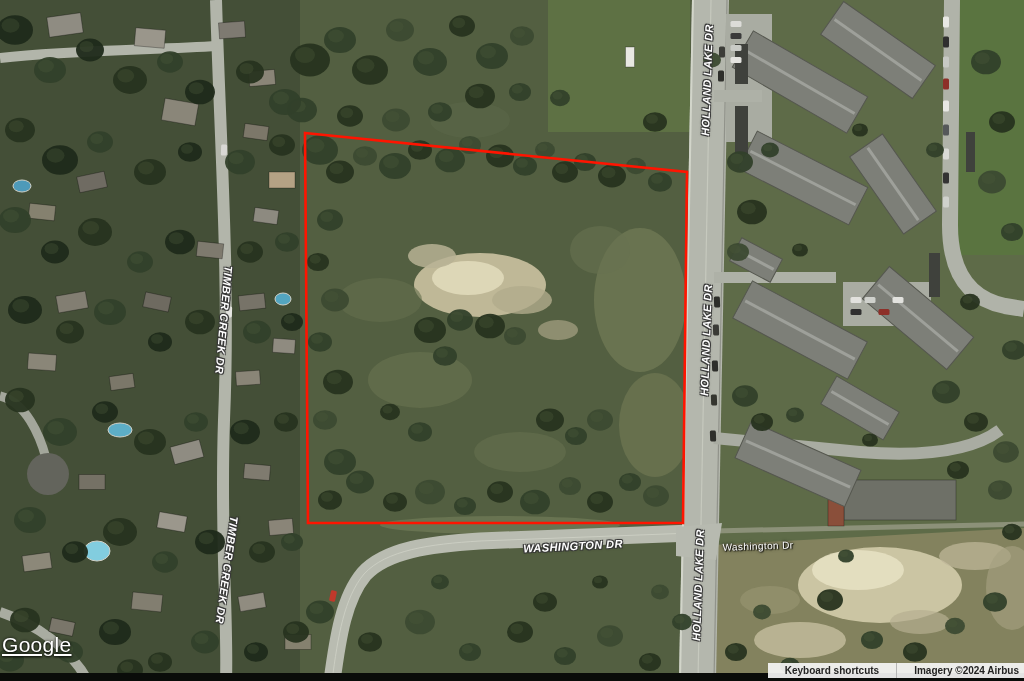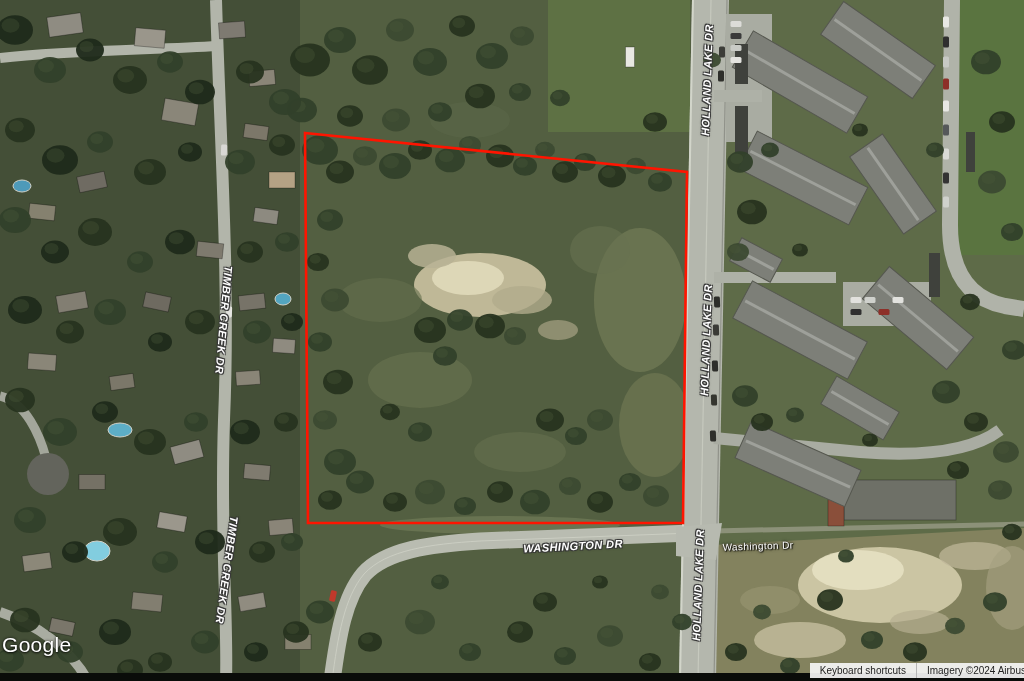--- a/index.html
+++ b/index.html
@@ -13,25 +13,25 @@
     letter-spacing:.4px;white-space:nowrap;pointer-events:none;
     text-shadow:-1px -1px 0 rgba(55,55,55,.95),1px -1px 0 rgba(55,55,55,.95),
                 -1px 1px 0 rgba(55,55,55,.95),1px 1px 0 rgba(55,55,55,.95),
                 0 0 3px rgba(0,0,0,.55);
     transform:translate(-50%,-50%) rotate(var(--rot,0deg));
   }
   .road-label.small{font:400 10px "Liberation Sans",sans-serif;
     text-shadow:0 0 2px rgba(0,0,0,.9),0 0 4px rgba(0,0,0,.7),1px 1px 1px rgba(0,0,0,.8);}
   .google-logo{
     position:absolute;left:2px;top:633px;color:#fff;font-size:21px;letter-spacing:.3px;
-    text-shadow:0 0 3px rgba(0,0,0,.8),0 1px 2px rgba(0,0,0,.7);cursor:pointer;
+    text-shadow:0 0 3px rgba(0,0,0,.8),0 1px 2px rgba(0,0,0,.7);cursor:pointer;text-decoration:underline;
   }
   .letterbox{position:absolute;left:0;bottom:0;width:100%;height:8px;background:#0a0c09;}
   .attr-bar{position:absolute;right:-12px;bottom:3px;display:flex;font-size:10px;color:#222;}
-  .attr-item{background:rgba(246,246,246,.92);padding:2px 10px;white-space:nowrap;}
+  .attr-item{background:rgba(246,246,246,.92);padding:2px 17px;white-space:nowrap;font-weight:bold;}
   .attr-item + .attr-item{border-left:1px solid #b5b5b5;}
   .attr-item.btn{cursor:pointer;}
 </style>
 </head>
 <body>
 
 <div class="stage">
 
   <svg viewBox="0 0 1024 681" width="1024" height="681">
 

